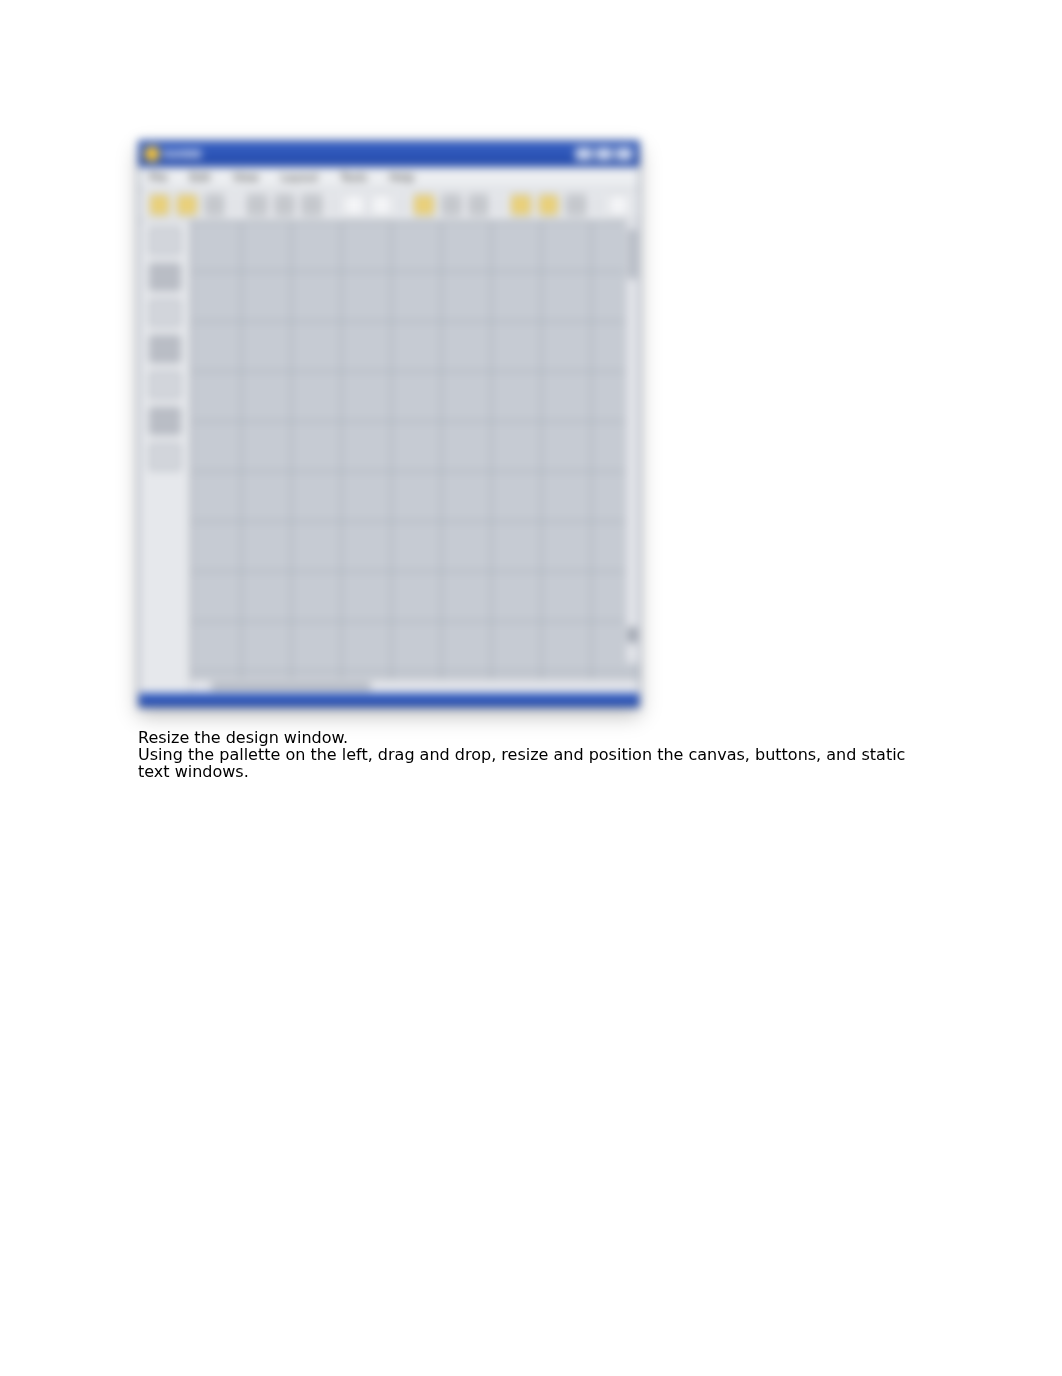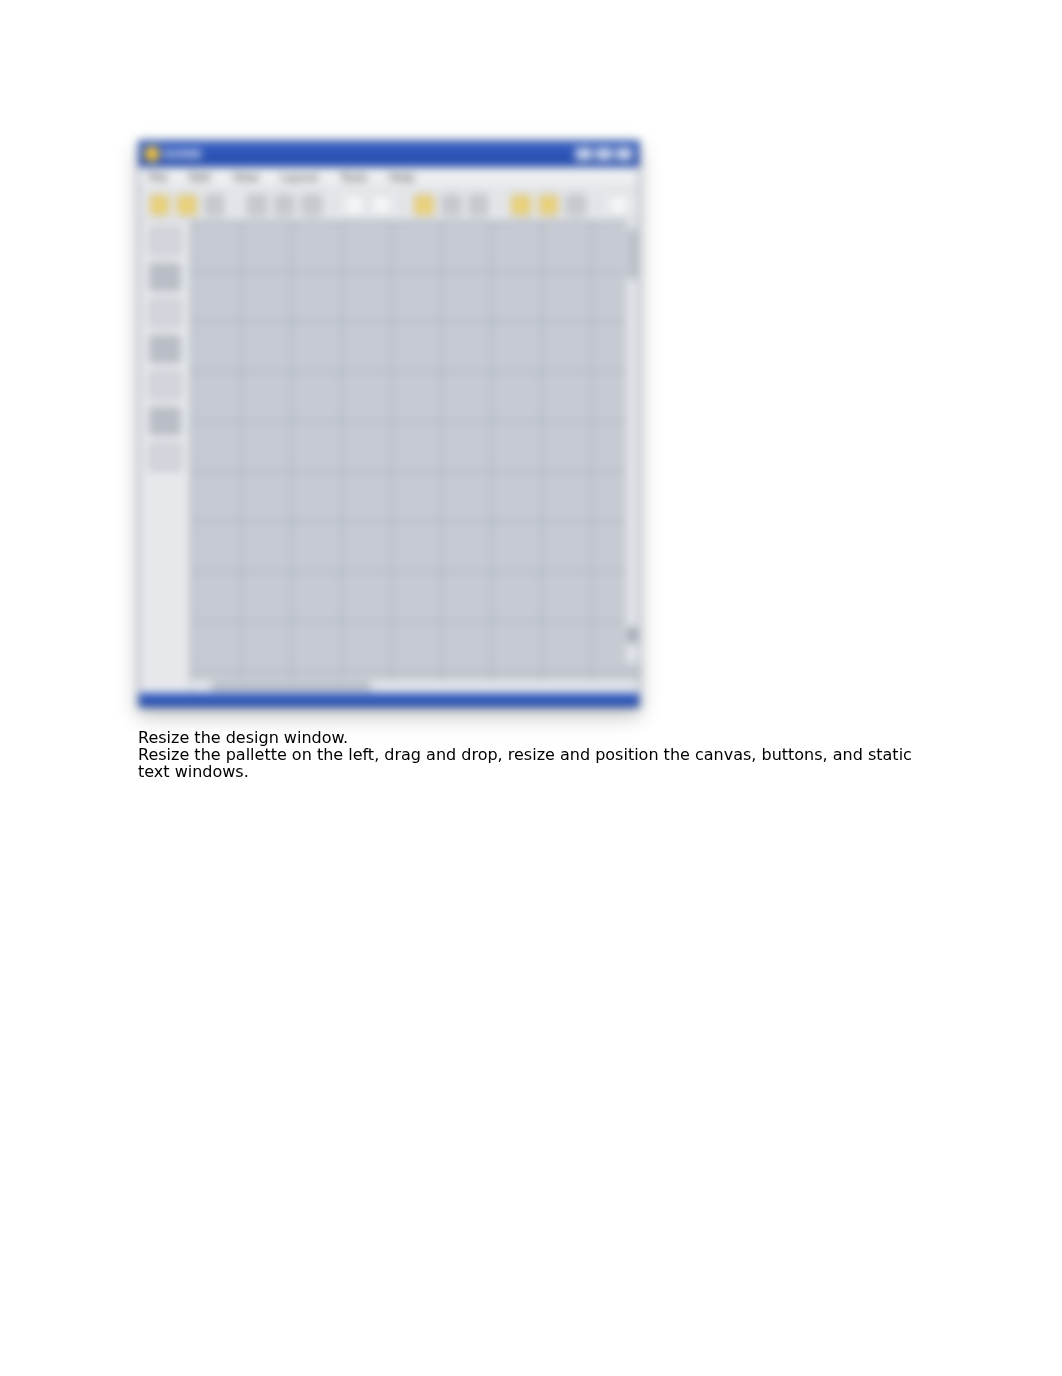--- a/index.html
+++ b/index.html
@@ -213,16 +213,16 @@
           <div class="hscroll-thumb"></div>
         </div>
       </div>
     </div>
 
     <div class="status-bar"></div>
   </div>
 
   <div class="caption">
     <p>Resize the design window.</p>
-    <p>Resize the pallette on the left, drag and drop, resize and position the canvas, buttons, and static text windows.</p>
+    <p>Using the pallette on the left, drag and drop, resize and position the canvas, buttons, and static text windows.</p>
   </div>
 
 </div>
 
 </body></html>

